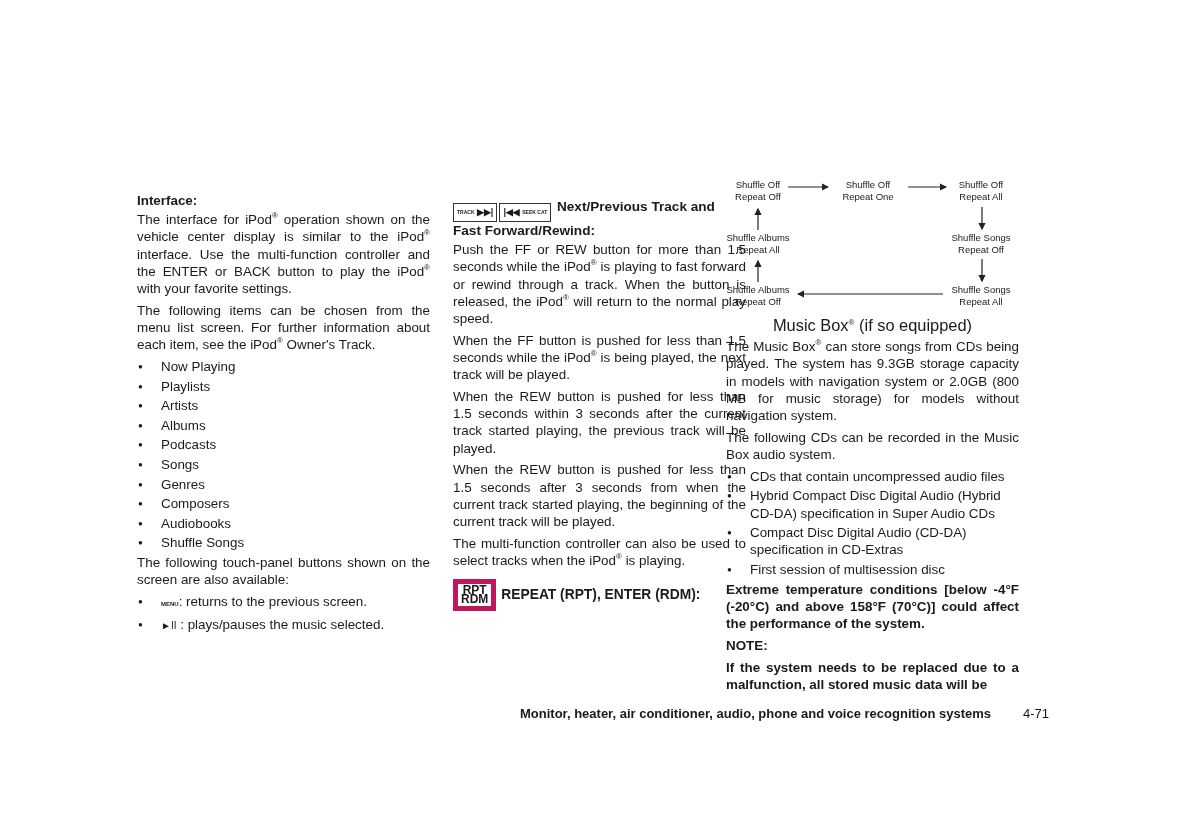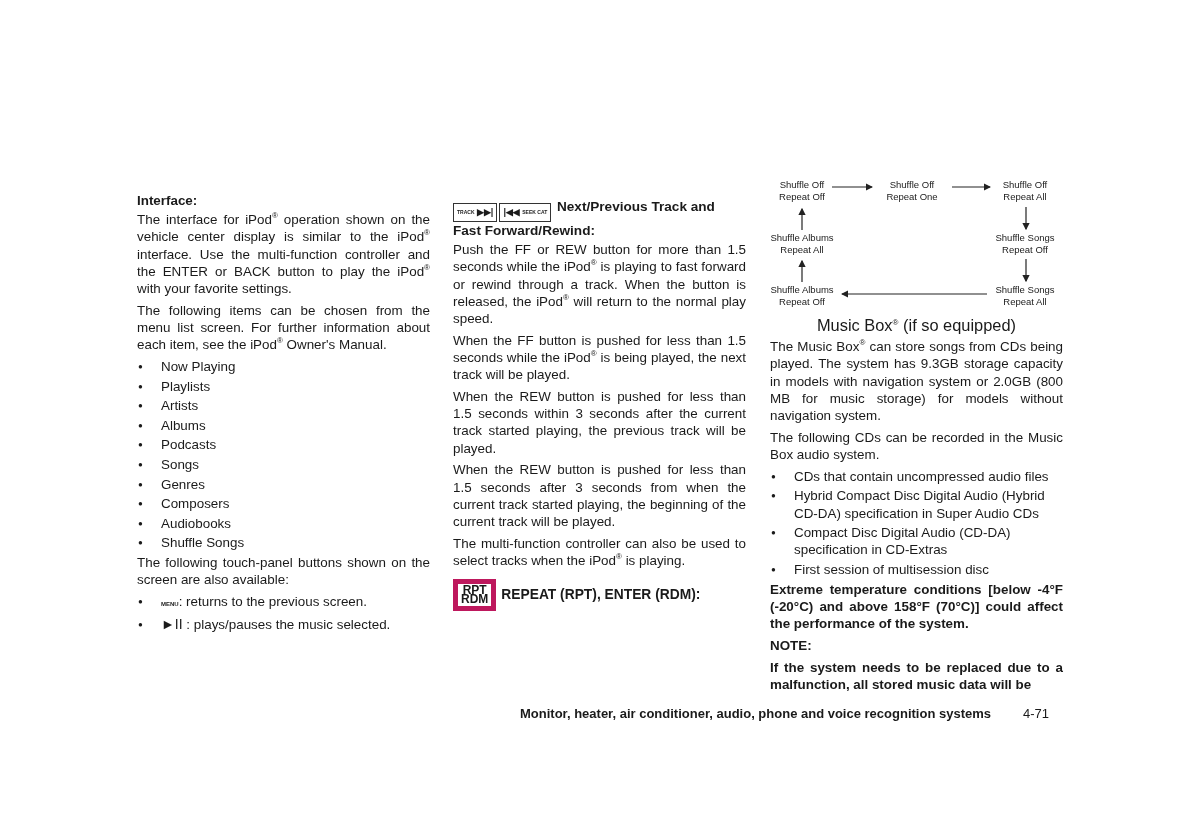--- a/index.html
+++ b/index.html
@@ -1,21 +1,21 @@
 <!DOCTYPE html>
 <html><head>
 <meta charset="utf-8">
 <style>
   html, body { margin: 0; padding: 0; background: #ffffff; }
   body { width: 1200px; height: 830px; position: relative; overflow: hidden;
          font-family: "Liberation Sans", sans-serif; color: #1a1a1a; }
   .col { position: absolute; top: 192px; font-size: 13.4px; line-height: 17.2px; }
   #col1 { left: 137px; width: 293px; }
   #col2 { left: 453px; width: 293px; }
-  #col3 { left: 770px; width: 293px; }
+  #col3 { left: 726px; width: 293px; }
   p { margin: 0 0 4.6px 0; text-align: justify; }
   .h { font-weight: bold; margin-bottom: 2px; }
   sup { font-size: 8px; line-height: 0; vertical-align: 6px; }
   ul { list-style: none; margin: 4px 0 2px 0; padding: 0; }
   ul li { position: relative; padding-left: 24px; margin-bottom: 2.4px; }
   ul li::before { content: "●"; position: absolute; left: 1px; top: 0; font-size: 8px; }
   .tight li { margin-bottom: 2.4px; }
   .bold { font-weight: bold; }
   .btn-icon { display: inline-block; border: 1px solid #333; height: 17px; padding: 0 3px;
               vertical-align: -4px; font-size: 9px; line-height: 17px; margin-right: 2px; }
@@ -29,37 +29,37 @@
   #diagram svg { position: absolute; left: 0; top: 0; }
   #footer { position: absolute; left: 520px; top: 706px; font-size: 13px; font-weight: bold; }
   #page-num { position: absolute; left: 1023px; top: 706px; font-size: 13px; }
 </style>
 </head>
 <body>
 
 <div id="col1" class="col">
   <p class="h">Interface:</p>
   <p><span>The interface for iPod</span><sup>®</sup><span> operation shown on the vehicle center display is similar to the iPod</span><sup>®</sup><span> interface. Use the multi-function controller and the ENTER or BACK button to play the iPod</span><sup>®</sup><span> with your favorite settings.</span></p>
-  <p><span>The following items can be chosen from the menu list screen. For further information about each item, see the iPod</span><sup>®</sup><span> Owner's Manual.</span></p>
+  <p><span>The following items can be chosen from the menu list screen. For further information about each item, see the iPod</span><sup>®</sup><span> Owner's Track.</span></p>
   <ul class="tight">
     <li>Now Playing</li>
     <li>Playlists</li>
     <li>Artists</li>
     <li>Albums</li>
     <li>Podcasts</li>
     <li>Songs</li>
     <li>Genres</li>
     <li>Composers</li>
     <li>Audiobooks</li>
     <li>Shuffle Songs</li>
   </ul>
   <p>The following touch-panel buttons shown on the screen are also available:</p>
   <ul>
     <li><span class="menu-glyph">MENU</span><span>: returns to the previous screen.</span></li>
-    <li><span style="font-size:14px">►II</span><span> : plays/pauses the music selected.</span></li>
+    <li><span style="font-size:10px">►II</span><span> : plays/pauses the music selected.</span></li>
   </ul>
 </div>
 
 <div id="col2" class="col">
   <p class="h" style="margin-top:6px; font-size:13.6px; text-align:left;">
     <span class="btn-icon"><span class="tiny">TRACK</span> <span>▶▶|</span></span><span class="btn-icon"><span>|◀◀</span> <span class="tiny">SEEK CAT</span></span>
     <span>Next/Previous Track and Fast Forward/Rewind:</span>
   </p>
   <p><span>Push the FF or REW button for more than 1.5 seconds while the iPod</span><sup>®</sup><span> is playing to fast forward or rewind through a track. When the button is released, the iPod</span><sup>®</sup><span> will return to the normal play speed.</span></p>
   <p><span>When the FF button is pushed for less than 1.5 seconds while the iPod</span><sup>®</sup><span> is being played, the next track will be played.</span></p>

